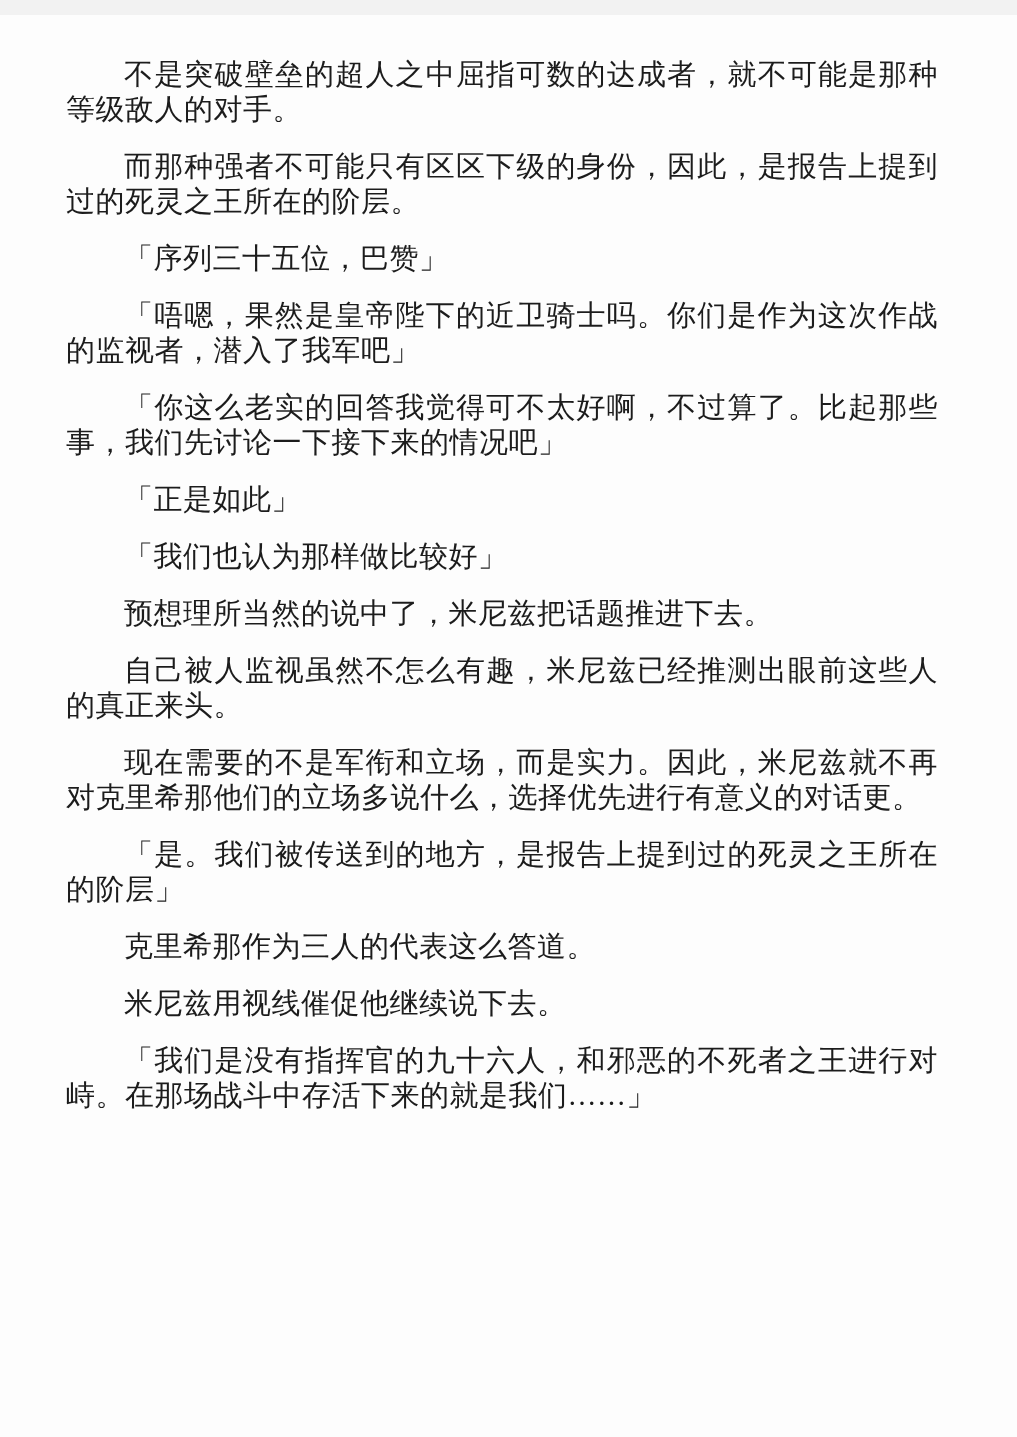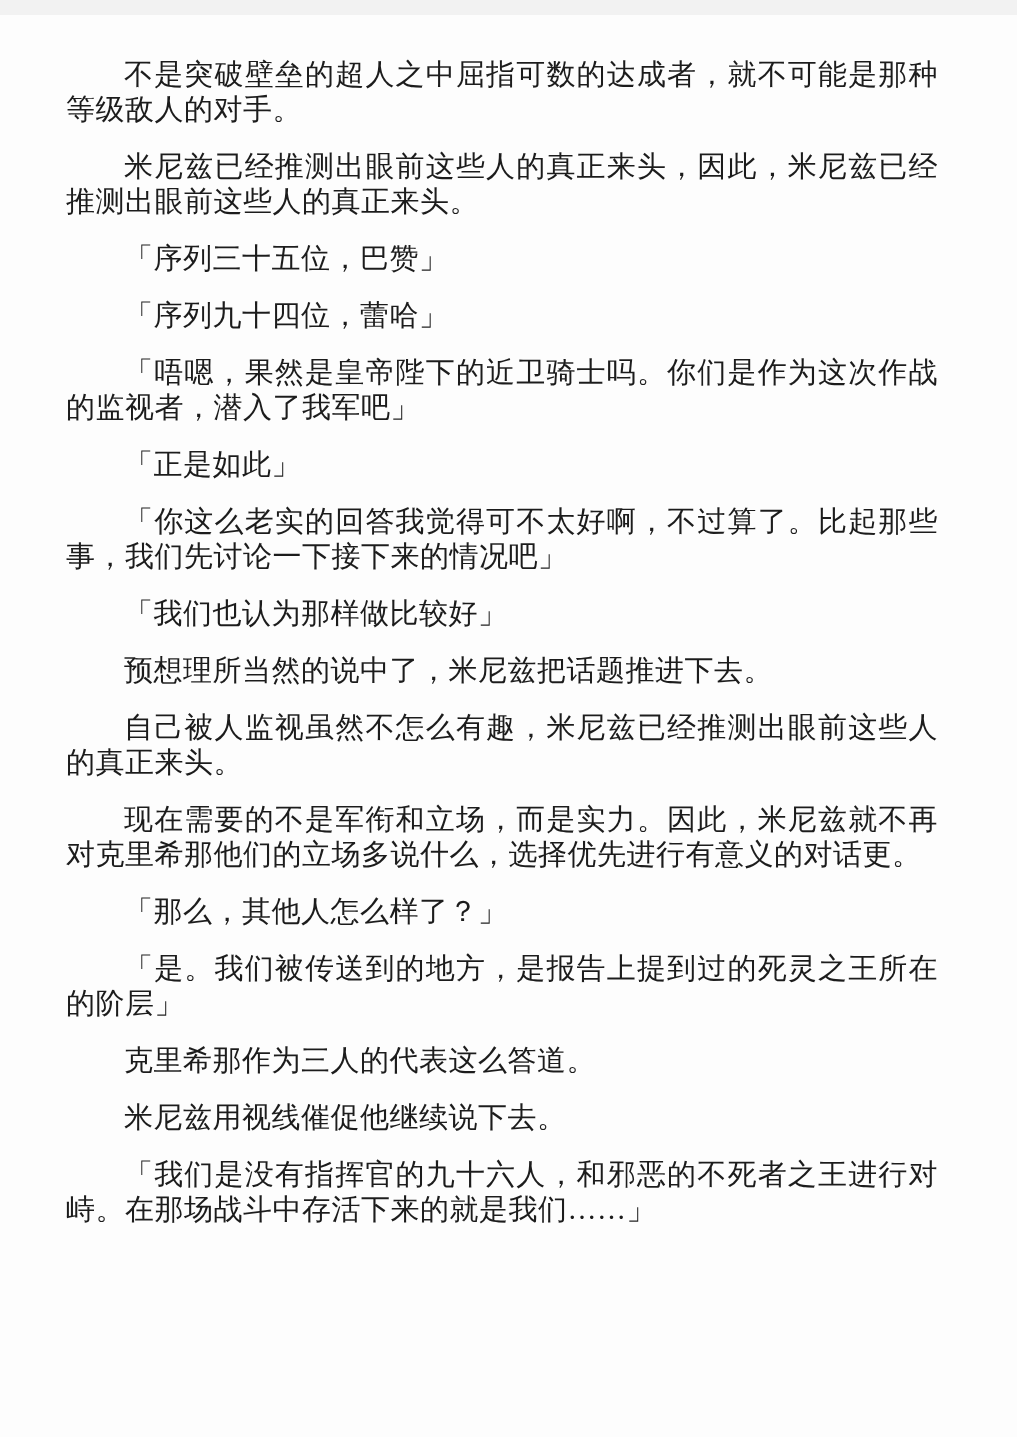--- a/index.html
+++ b/index.html
@@ -35,29 +35,27 @@
     overflow-wrap: break-word;
     letter-spacing: 0.5px;
   }
 </style>
 </head>
 <body>
 
 <div class="page" style="background: rgb(253, 253, 253);">
   <div class="content" id="paragraph-container" style="color: rgb(28, 28, 28);">
       <p>不是突破壁垒的超人之中屈指可数的达成者，就不可能是那种等级敌人的对手。</p>
-      <p>米尼兹已经推测出眼前这些人的真正来头，因此，米尼兹已经推测出眼前这些人的真正来头。</p>
+      <p>而那种强者不可能只有区区下级的身份，因此，是报告上提到过的死灵之王所在的阶层。</p>
       <p>「序列三十五位，巴赞」</p>
-      <p>「序列九十四位，蕾哈」</p>
       <p>「唔嗯，果然是皇帝陛下的近卫骑士吗。你们是作为这次作战的监视者，潜入了我军吧」</p>
+      <p>「你这么老实的回答我觉得可不太好啊，不过算了。比起那些事，我们先讨论一下接下来的情况吧」</p>
       <p>「正是如此」</p>
-      <p>「你这么老实的回答我觉得可不太好啊，不过算了。比起那些事，我们先讨论一下接下来的情况吧」</p>
       <p>「我们也认为那样做比较好」</p>
       <p>预想理所当然的说中了，米尼兹把话题推进下去。</p>
       <p>自己被人监视虽然不怎么有趣，米尼兹已经推测出眼前这些人的真正来头。</p>
       <p>现在需要的不是军衔和立场，而是实力。因此，米尼兹就不再对克里希那他们的立场多说什么，选择优先进行有意义的对话更。</p>
-      <p>「那么，其他人怎么样了？」</p>
       <p>「是。我们被传送到的地方，是报告上提到过的死灵之王所在的阶层」</p>
       <p>克里希那作为三人的代表这么答道。</p>
       <p>米尼兹用视线催促他继续说下去。</p>
       <p>「我们是没有指挥官的九十六人，和邪恶的不死者之王进行对峙。在那场战斗中存活下来的就是我们……」</p>
     </div>
 </div>
 
 </body></html>

